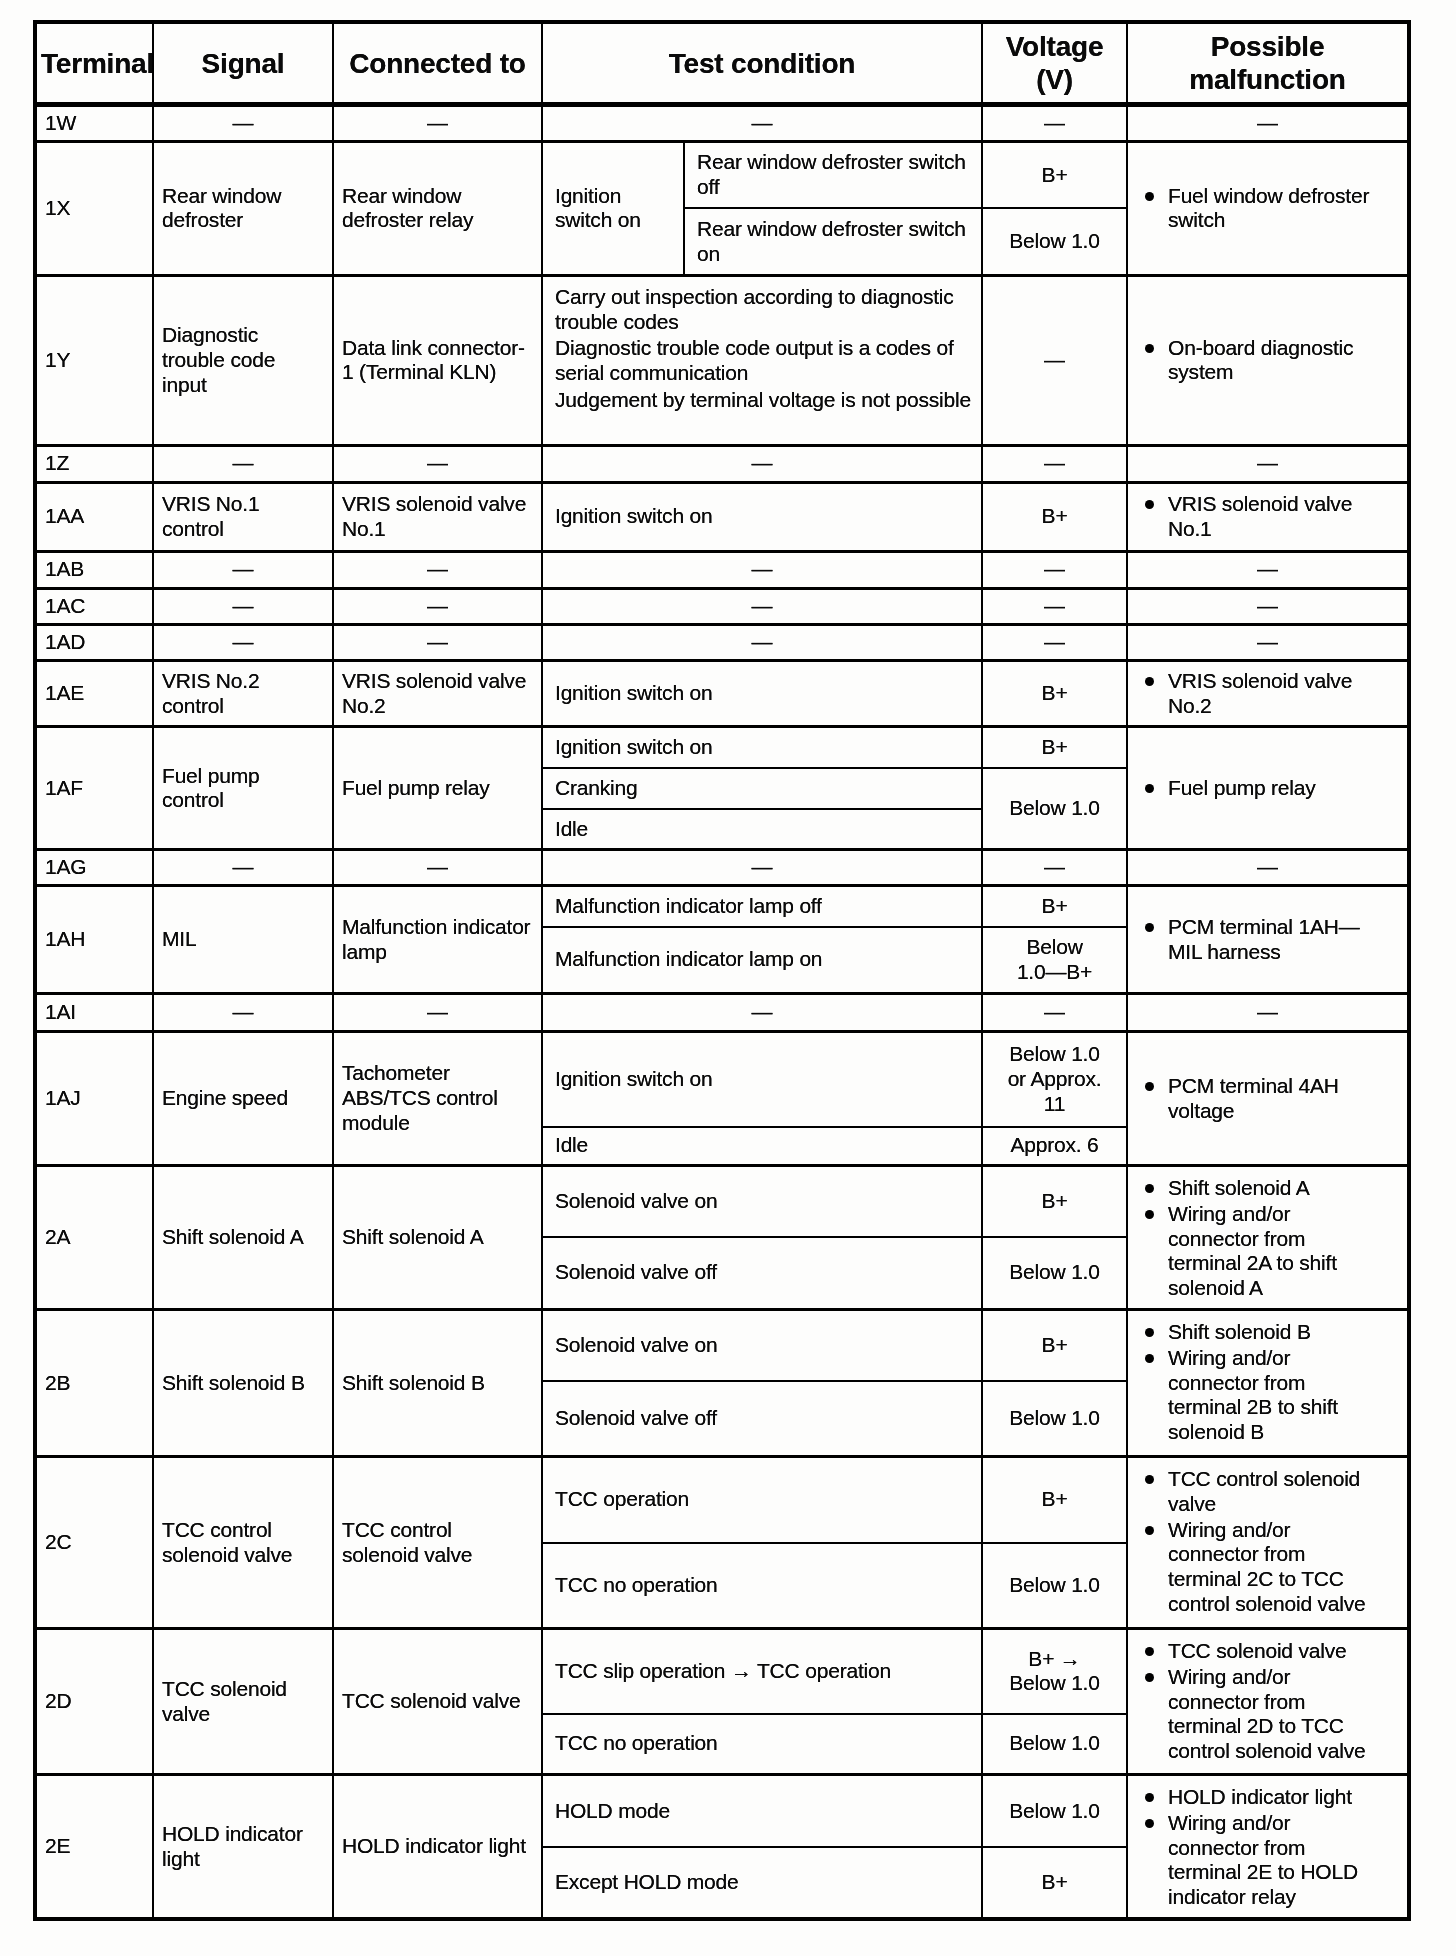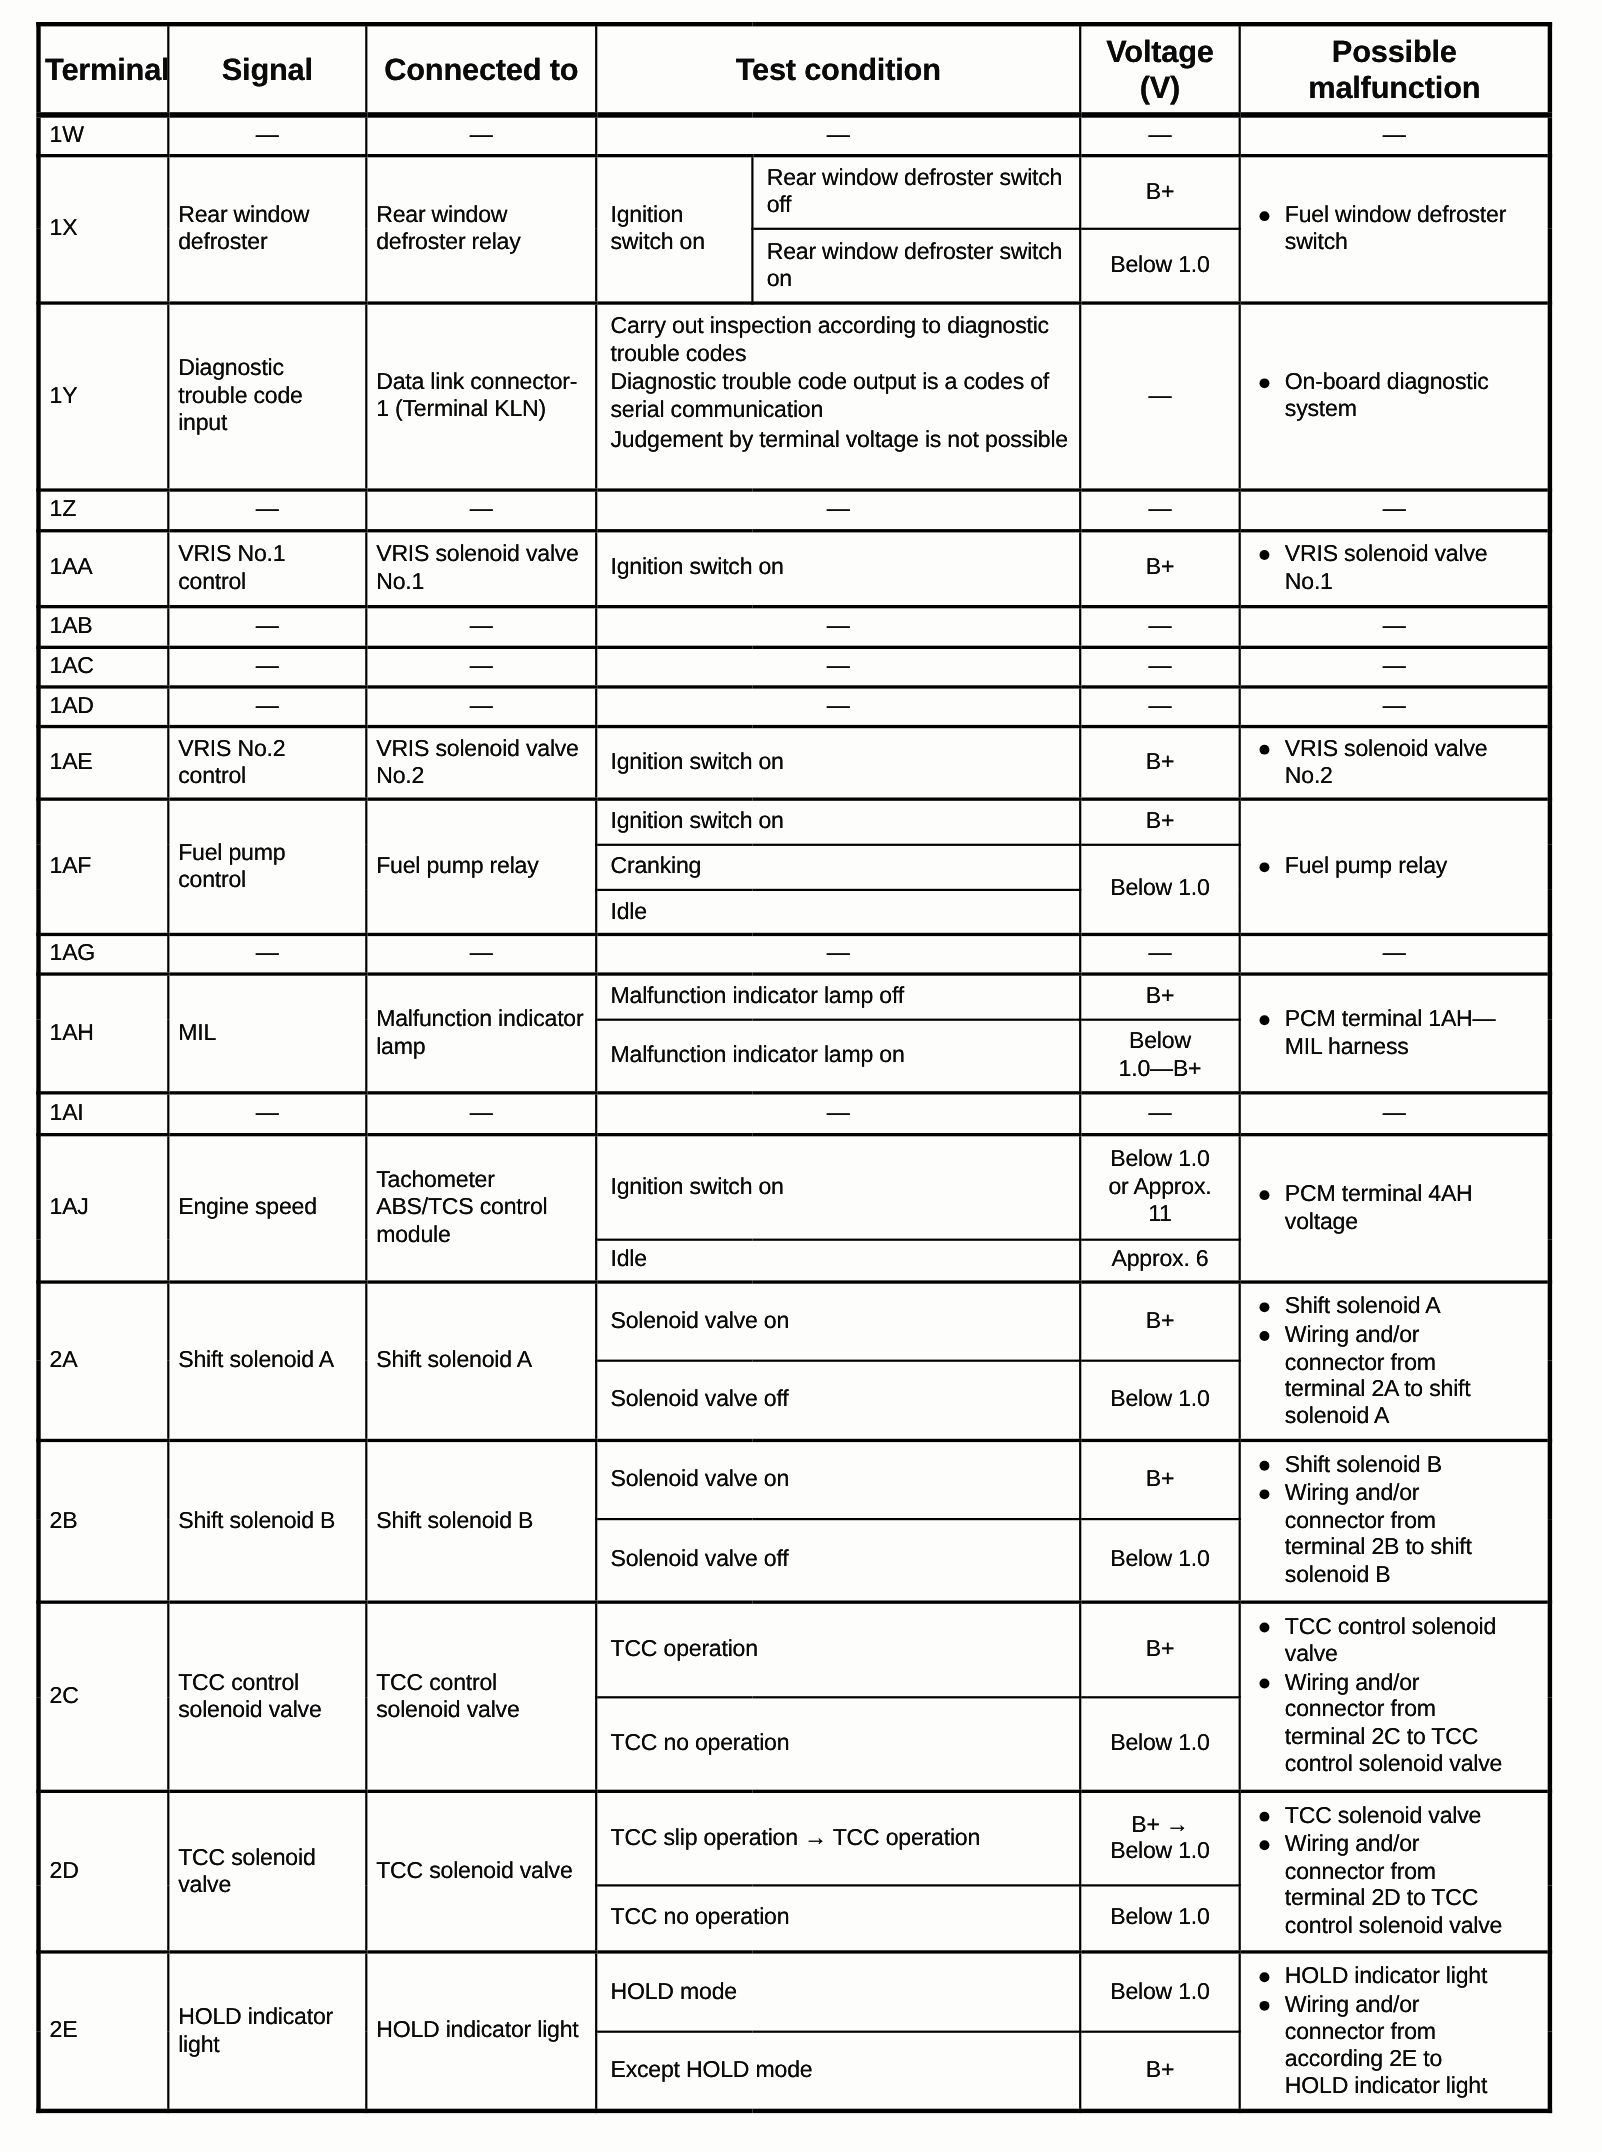--- a/index.html
+++ b/index.html
@@ -307,21 +307,21 @@
   </tr>
 
   <tr class="major" style="height:71px">
     <td class="term" rowspan="2">2E</td>
     <td rowspan="2">HOLD indicator light</td>
     <td rowspan="2">HOLD indicator light</td>
     <td colspan="2" class="test">HOLD mode</td>
     <td class="volt">Below 1.0</td>
     <td class="mal mal-top" rowspan="2">
       <div class="bullet">HOLD indicator light</div>
-      <div class="bullet">Wiring and/or connector from according 2E to HOLD indicator light</div>
+      <div class="bullet">Wiring and/or connector from terminal 2E to HOLD indicator relay</div>
     </td>
   </tr>
   <tr style="height:71px">
     <td colspan="2" class="test">Except HOLD mode</td>
     <td class="volt">B+</td>
   </tr>
 
 </tbody>
     </table>
 </div>

